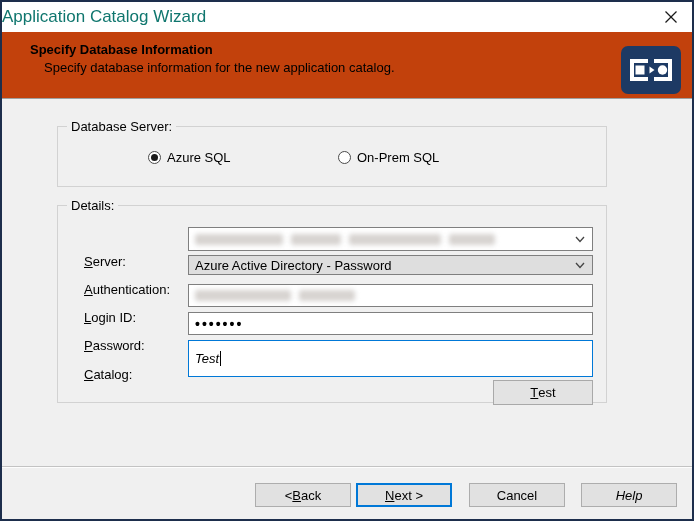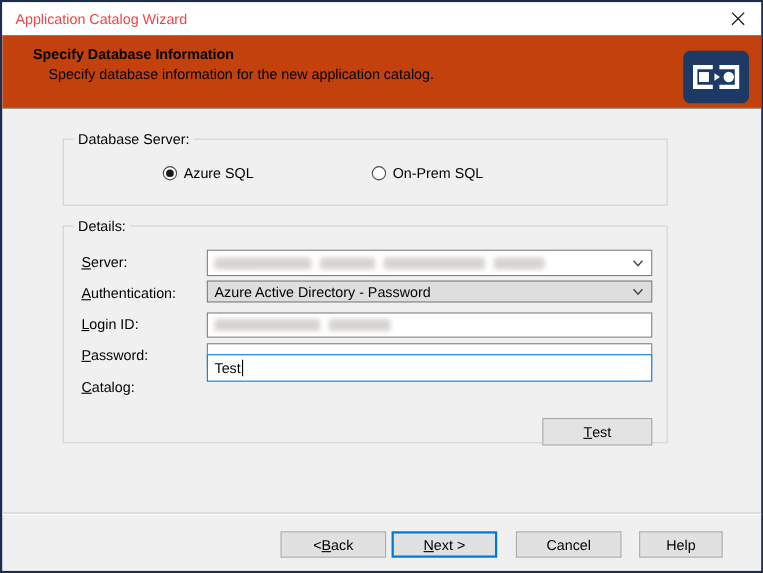--- a/index.html
+++ b/index.html
@@ -10,21 +10,21 @@
     border:2px solid #1d2e4c;
     font-family:"Liberation Sans","DejaVu Sans",sans-serif;
     font-size:13px;color:#000;
     overflow:hidden;
   }
   
   .titlebar{
     position:absolute;left:0;top:0;right:0;height:30px;background:#ffffff;
     display:flex;align-items:center;
   }
-  .titlebar .title{margin-left:12px;font-size:13px;color:#ef4444;}
+  .titlebar .title{margin-left:0;font-size:17px;color:#0f766e;}
   .close-btn{
     position:absolute;right:0;top:0;width:42px;height:30px;
     display:flex;align-items:center;justify-content:center;cursor:pointer;
   }
   
   .header{
     position:absolute;left:0;top:30px;right:0;height:67px;background:#c2410c;
     border-bottom:1px solid #9f9f9f;
   }
   .header .h-title{position:absolute;left:28px;top:10px;font-weight:bold;}
@@ -47,55 +47,55 @@
   #radio-onprem{left:336px;align-items:center;}
   .radio-circle{
     width:13px;height:13px;border-radius:50%;border:1px solid #4a4a4a;
     background:#fff;margin-right:6px;position:relative;flex:0 0 auto;
   }
   .radio-circle.checked::after{
     content:"";position:absolute;left:2px;top:2px;width:7px;height:7px;
     border-radius:50%;background:#1a1a1a;
   }
   
-  .fld-label{position:absolute;left:72px;height:16px;}
+  .fld-label{position:absolute;left:82px;height:16px;margin-top:23px;}
   .fld{
     position:absolute;left:186px;width:405px;background:#fff;
     border:1px solid #7f7f7f;display:flex;align-items:center;
     padding:0 6px;overflow:hidden;
   }
   .combo{padding-right:24px;}
   .chev{
     position:absolute;right:7px;top:50%;margin-top:-3px;width:10px;height:7px;
   }
   #f-server{top:225px;height:24px;}
   #f-auth{top:253px;height:20px;background:#dedede;}
   #f-login{top:282px;height:23px;}
   #f-password{top:310px;height:23px;font-size:14px;letter-spacing:2px;font-weight:bold;}
-  #f-catalog{top:320px;height:25px;border:1px solid #0078d7;}
+  #f-catalog{top:338px;height:37px;border:1px solid #0078d7;font-style:italic;}
   .caret{display:inline-block;width:1px;height:15px;background:#000;vertical-align:middle;margin-left:1px;}
   
   .redact{display:flex;gap:8px;align-items:center;width:100%;}
   .redact i{
     display:block;height:11px;border-radius:2px;background:#c9c4c0;
     filter:blur(2.5px);opacity:.75;
   }
   
   .btn{
     position:absolute;background:#e1e1e1;border:1px solid #adadad;
     display:flex;align-items:center;justify-content:center;
     font-size:13px;cursor:pointer;color:#000;
   }
   #btn-test{left:491px;top:378px;width:100px;height:25px;background:#e3e3e3;border-color:#a9a9a9;z-index:2;}
   .footer-sep{position:absolute;left:0;top:464px;width:694px;height:2px;
     border-top:1px solid #c3c3c3;border-bottom:1px solid #fdfdfd;}
   #btn-back{left:253px;top:481px;width:96px;height:24px;}
   #btn-next{left:354px;top:481px;width:96px;height:24px;border:2px solid #0078d7;}
   #btn-cancel{left:467px;top:481px;width:96px;height:24px;}
-  #btn-help{left:579px;top:481px;width:76px;height:24px;}
+  #btn-help{left:579px;top:481px;width:96px;height:24px;font-style:italic;}
   u{text-decoration:underline;}
 </style>
 </head>
 <body>
 
 <div class="window">
 
   <div class="titlebar">
     <span class="title">Application Catalog Wizard</span>
     <div class="close-btn">

